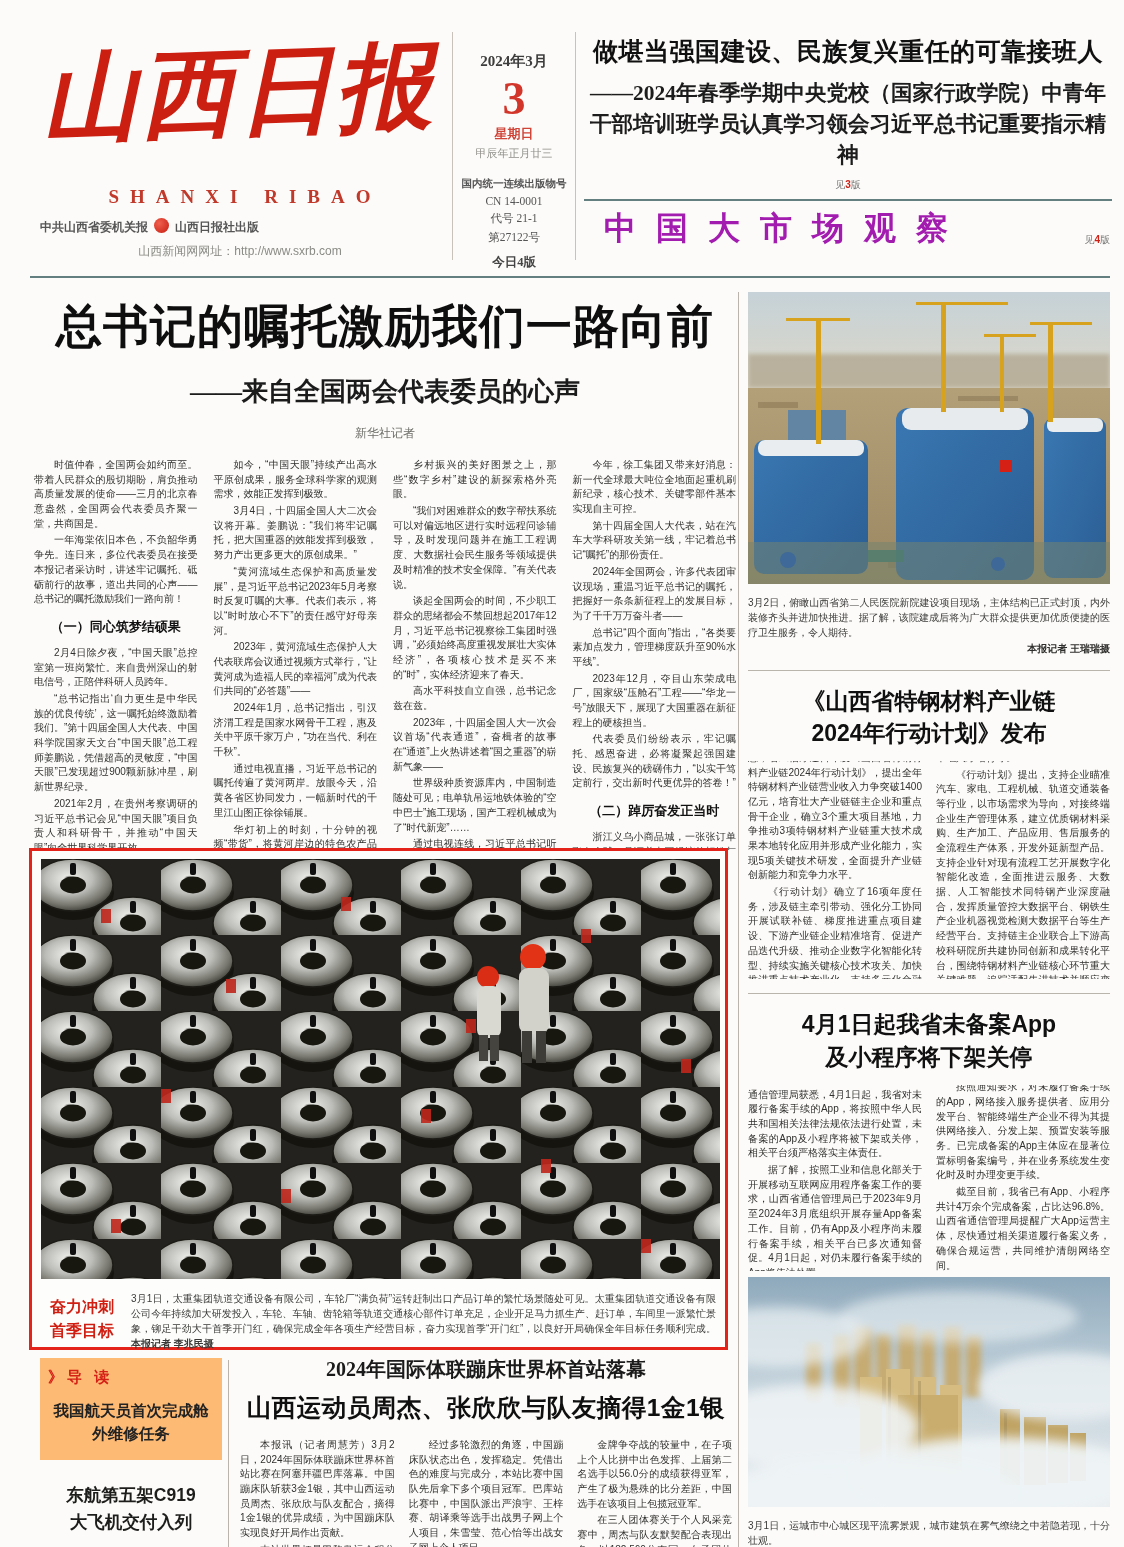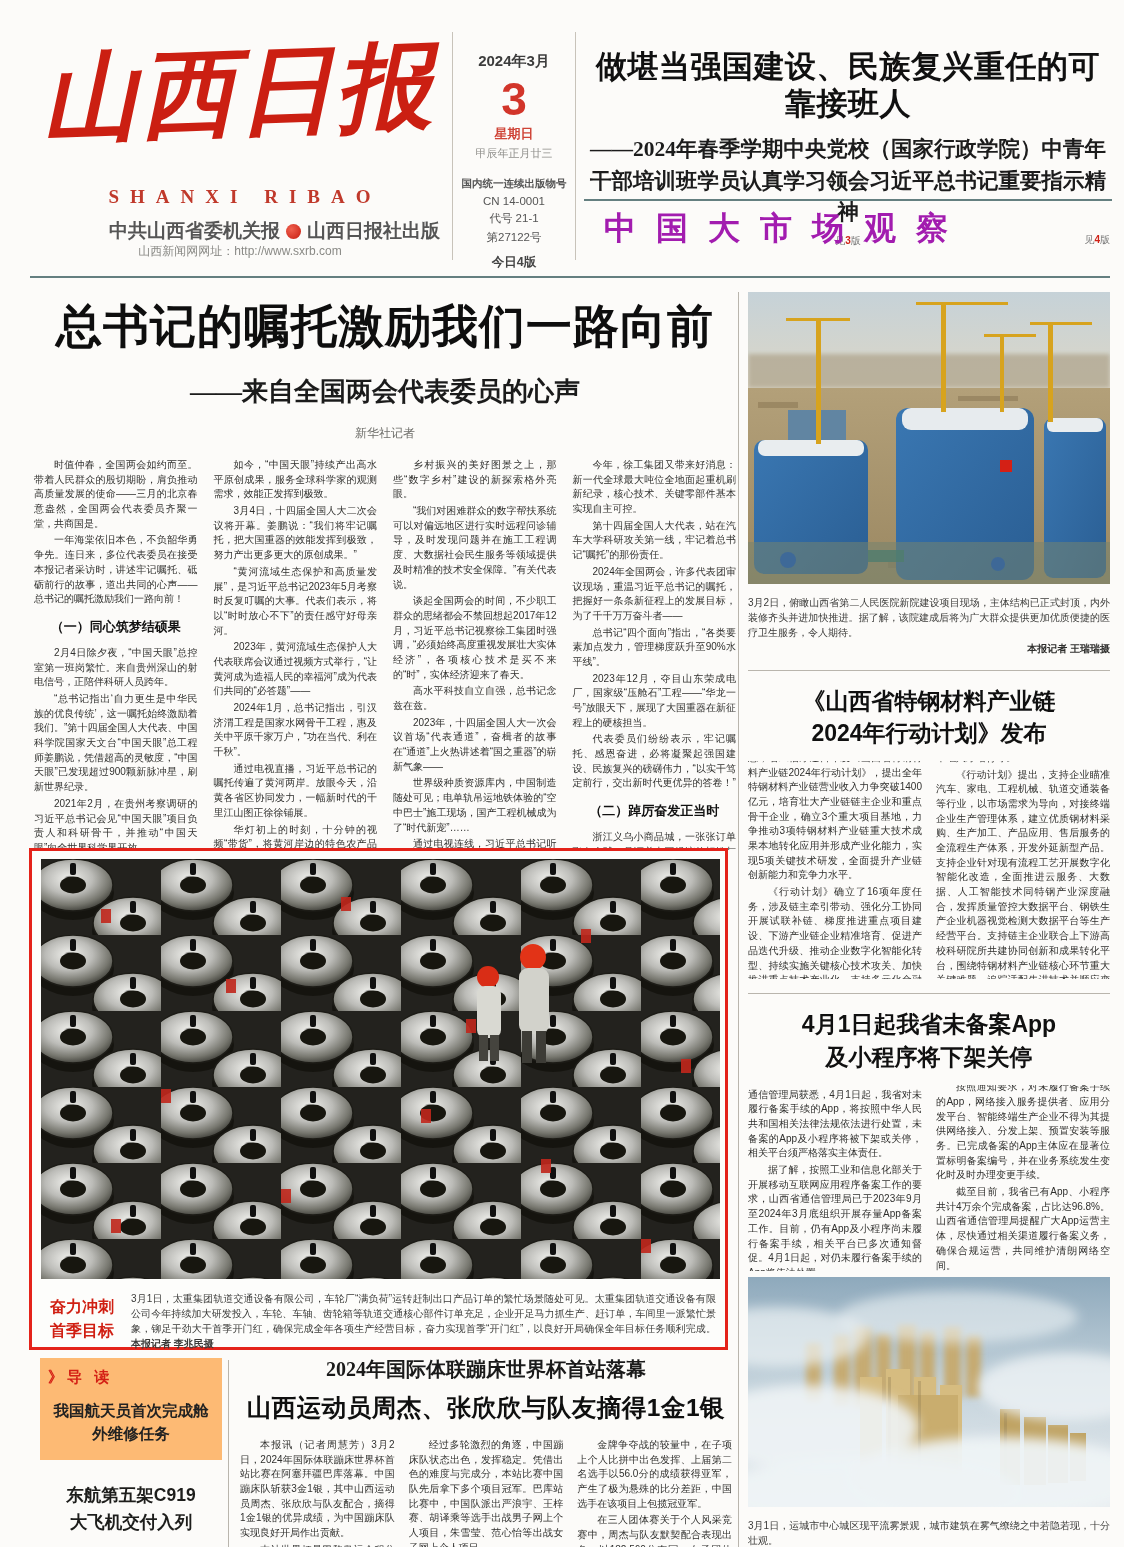--- a/index.html
+++ b/index.html
@@ -5,37 +5,37 @@
   html,body{margin:0;padding:0;}
   body{width:1124px;height:1547px;background:#eceae6;font-family:"Liberation Sans",sans-serif;}
   .page{position:relative;width:1124px;height:1547px;background:#fcfbf9;overflow:hidden;color:#222;}
   .abs{position:absolute;}
   
   .mast-title{left:42px;top:22px;width:400px;height:160px;font-family:"DejaVu Serif",serif;
     font-size:96px;font-weight:bold;color:#cb1f12;line-height:1.45;letter-spacing:2px;
     transform:rotate(-2deg);font-style:italic;white-space:nowrap;}
   .mast-latin{left:60px;top:186px;width:370px;text-align:center;color:#c0392b;
     font-family:"Liberation Serif",serif;font-weight:bold;font-size:19px;letter-spacing:11px;}
-  .mast-org{left:40px;top:218px;width:400px;text-align:right;color:#555;font-size:19px;font-weight:bold;}
+  .mast-org{left:40px;top:218px;width:400px;text-align:left;color:#555;font-size:12px;font-weight:bold;}
   .logo-dot{display:inline-block;width:15px;height:15px;border-radius:50%;
     background:radial-gradient(circle at 35% 35%, #f0604e, #c61c10);vertical-align:-2px;margin:0 6px;}
   .mast-url{left:40px;top:243px;width:400px;text-align:center;color:#8a8a86;font-size:12px;}
   
   .datebox{left:452px;top:32px;width:122px;height:228px;border-left:1px solid #c8c3ba;
-    border-right:1px solid #c8c3ba;text-align:center;color:#444;}
+    border-right:1px solid #c8c3ba;text-align:center;color:#444;font-family:Liberation Serif, serif;}
   .d-ym{margin-top:20px;font-size:15px;font-weight:bold;color:#3c3c3c;}
   .d-day{font-size:46px;line-height:1.05;color:#d2352a;font-weight:bold;margin-top:4px;}
   .d-week{font-size:13px;color:#cf4437;font-weight:bold;margin-top:2px;}
   .d-lunar{font-size:11px;color:#8f8f8b;margin-top:3px;}
   .d-issn{font-size:10.5px;color:#555;font-weight:bold;margin-top:16px;}
   .d-small{font-size:11.5px;color:#555;margin-top:4px;}
   .d-pages{font-size:12.5px;color:#444;font-weight:bold;margin-top:9px;}
   
   .toplead{left:584px;top:36px;width:528px;}
-  .toplead h1{margin:12px;font-size:31px;font-weight:900;color:#101010;letter-spacing:.5px;text-align:center;line-height:1.2;}
+  .toplead h1{margin:0;font-size:25px;font-weight:900;color:#101010;letter-spacing:.5px;text-align:center;line-height:1.2;}
   .toplead .sub{font-family:"Liberation Serif",serif;font-weight:bold;color:#1c1c1c;font-size:21.5px;
     line-height:1.45;margin-top:12px;text-align:center;}
   .pgref{font-size:10px;color:#777;text-align:center;margin-top:6px;}
   .pgref .n{color:#cf2217;font-weight:bold;}
   .rule-teal{height:2px;background:#647f80;}
   .banner{left:584px;top:207px;width:528px;}
   .banner .t{font-size:32px;font-weight:900;letter-spacing:20px;color:#a21caf;text-align:left;
     white-space:nowrap;text-indent:20px;}
   .banner .ref{position:absolute;right:2px;bottom:4px;}
   .mast-rule{left:30px;top:276px;width:1080px;height:2px;background:#647f80;}

